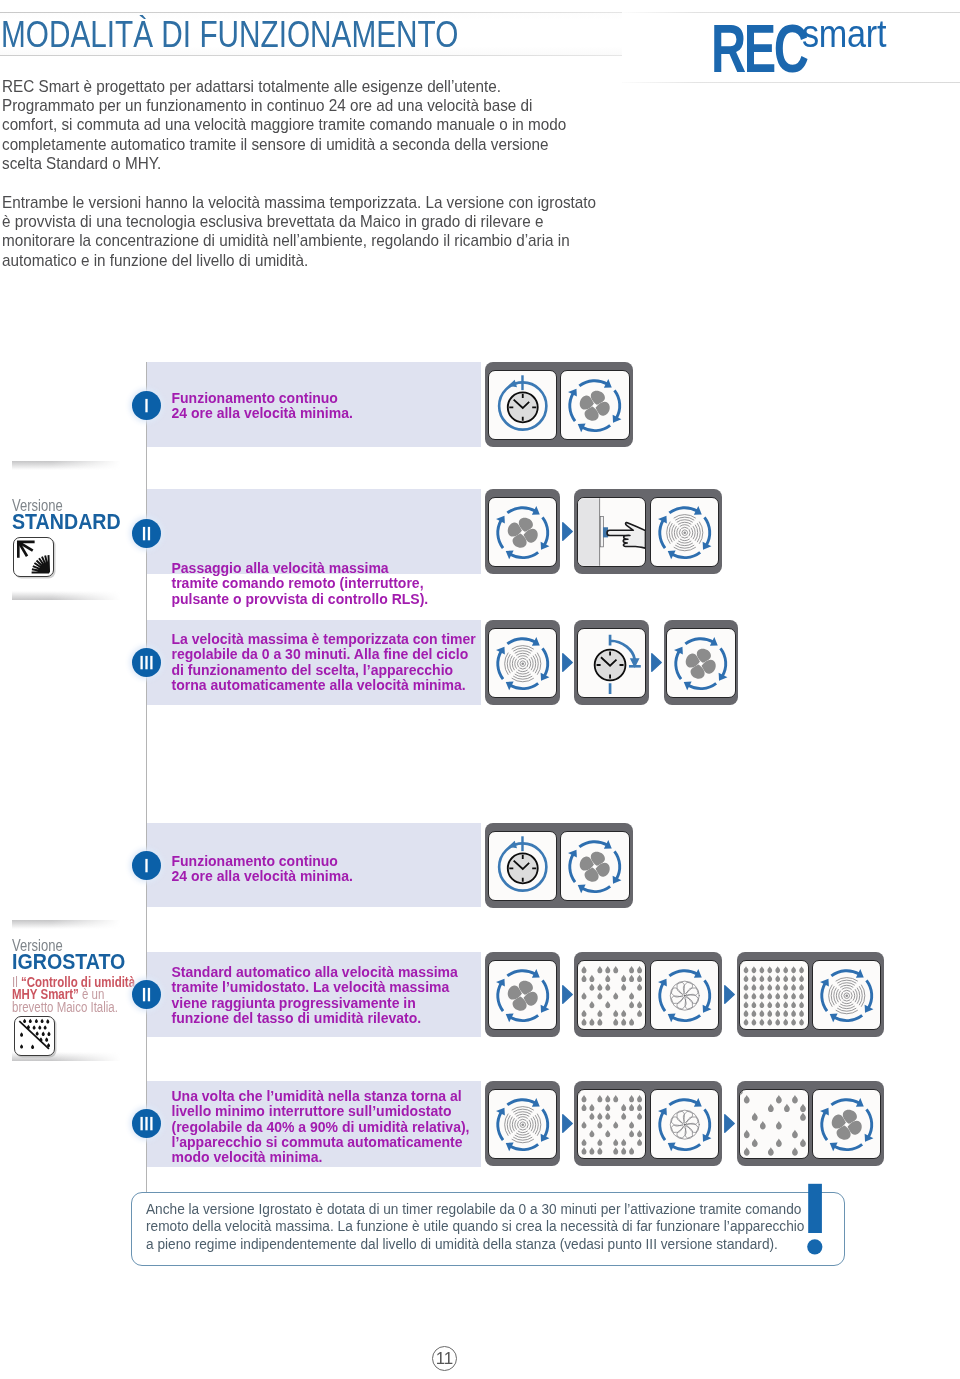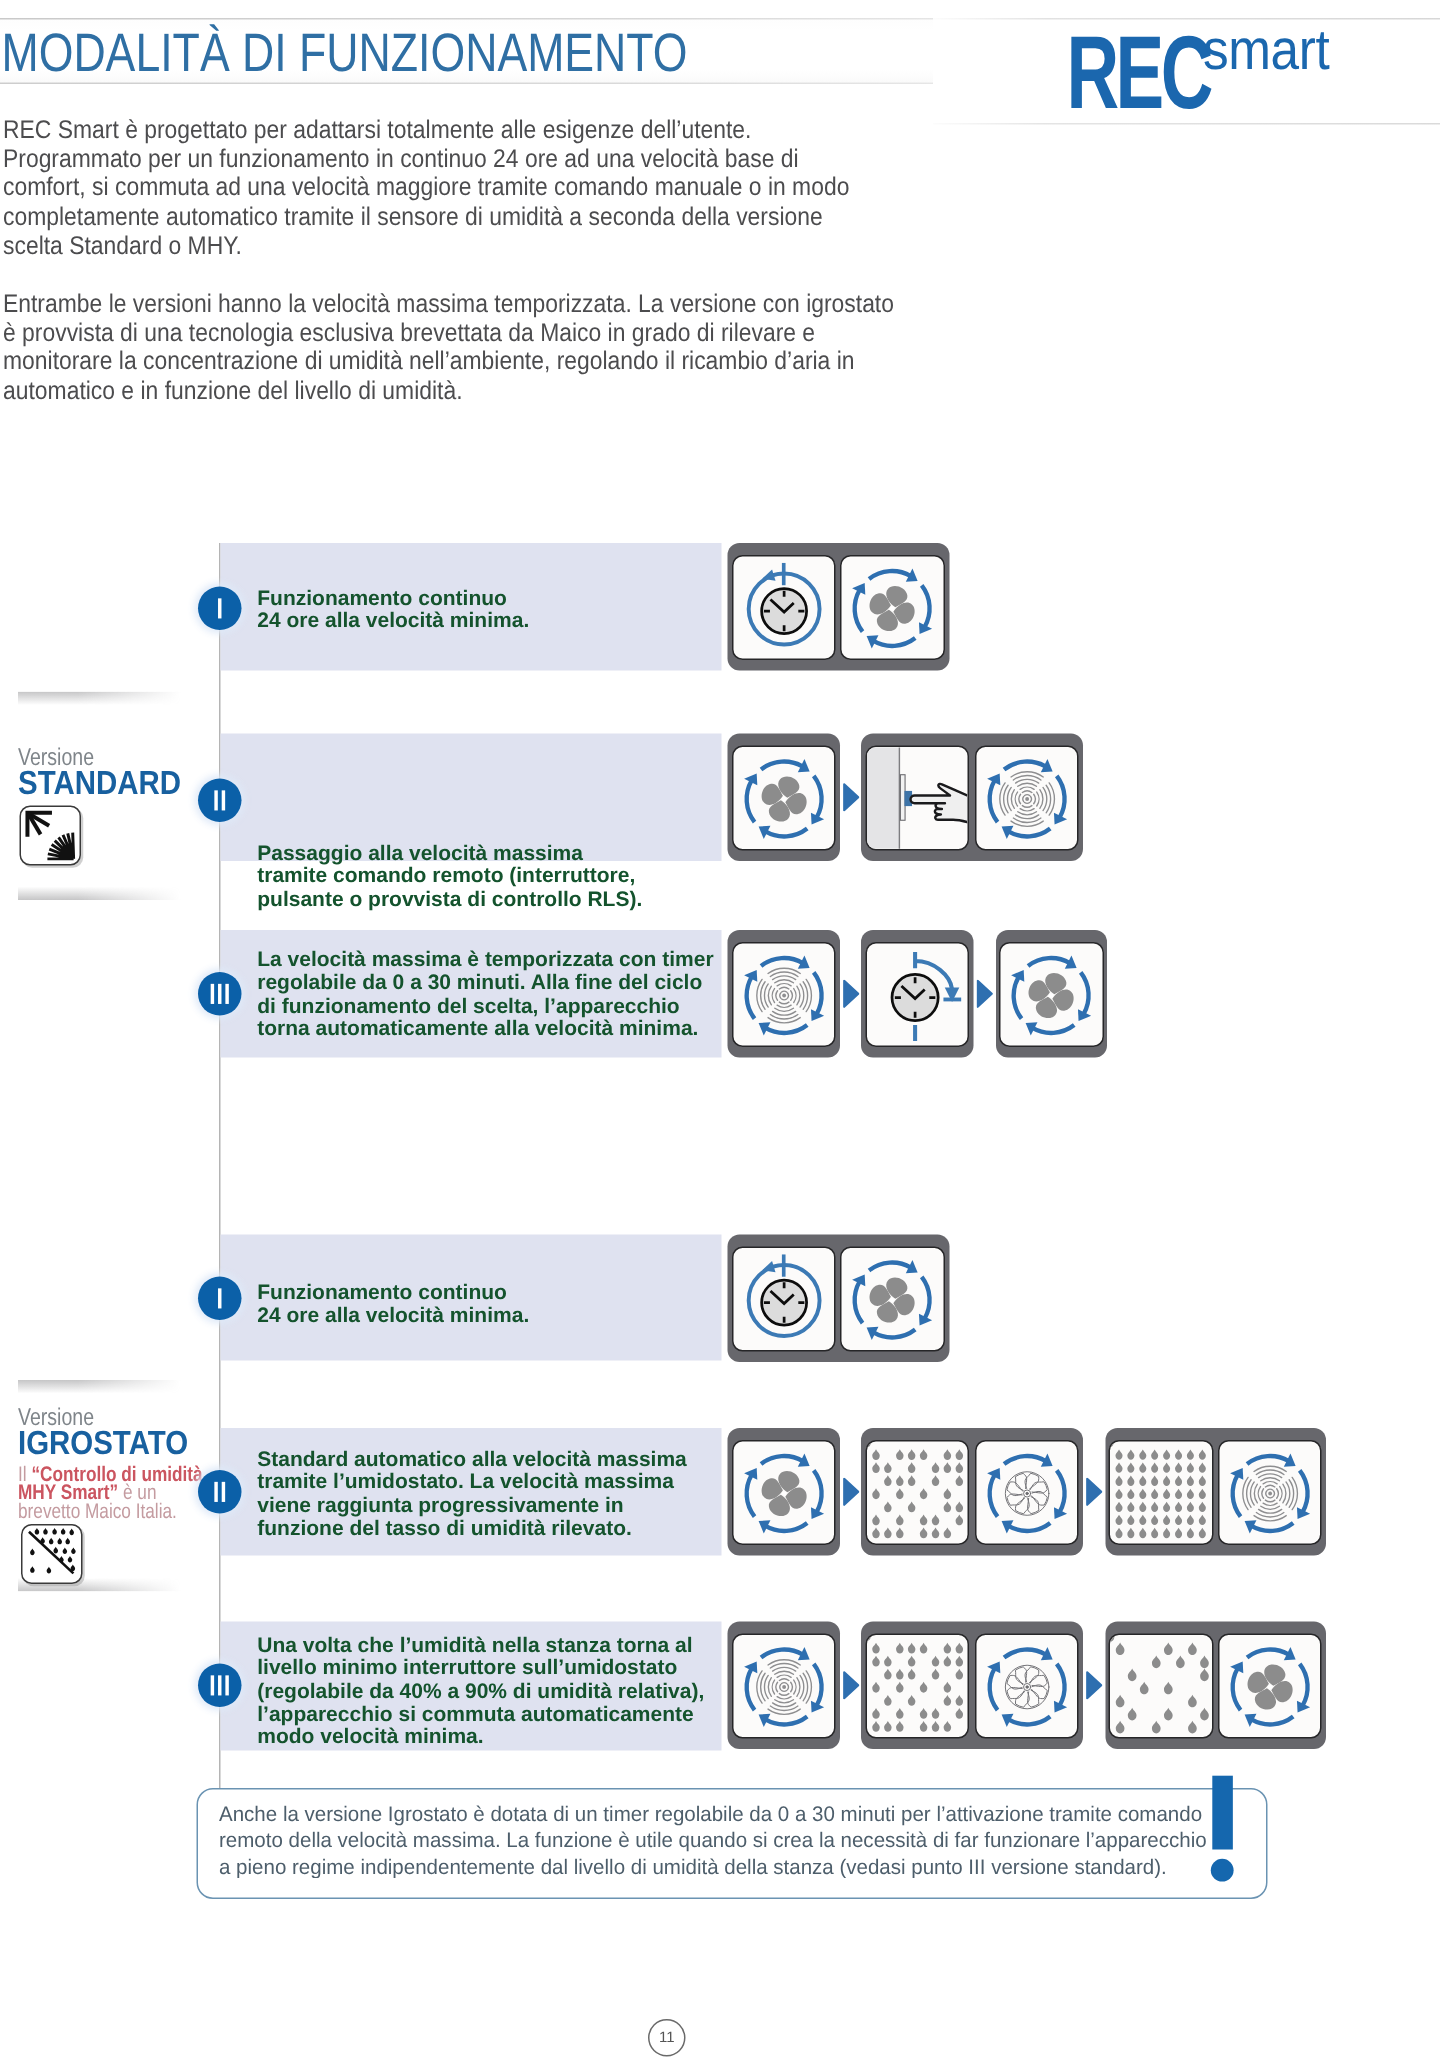--- a/index.html
+++ b/index.html
@@ -58,21 +58,21 @@
   .vbox{position:absolute;width:39px;height:38px;border:1px solid #3a3a3a;border-radius:7px;
      background:#fff;overflow:hidden;box-shadow:1.5px 1.5px 0 rgba(150,150,150,0.45);}
   .vbox svg{width:100%;height:100%;display:block;}
 
   
   .band{position:absolute;left:147px;background:#DFE2F0;}
   .num{position:absolute;width:29px;height:29px;border-radius:50%;background:#0B60A8;
      box-shadow:0 0 5px 2.5px rgba(222,233,248,0.95);}
   .num svg{width:100%;height:100%;display:block;}
   .rtxt{position:absolute;left:171.5px;font-size:14px;line-height:15.35px;font-weight:700;
-     color:#14532d;}
+     color:#a21caf;}
   .rtxt div{white-space:nowrap;}
 
   
   .grp{position:absolute;background:#67676C;border-radius:8px;
      padding:7.6px 2.6px;display:flex;gap:3.4px;
      }
   .tile{width:69.5px;height:70px;background:#FCFBFA;border:1.5px solid #262628;
      border-radius:7px;overflow:hidden;box-sizing:border-box;}
   .tile svg{width:100%;height:100%;display:block;}
   .sep{position:absolute;width:11px;height:19px;}
@@ -81,21 +81,21 @@
   
   .notebox{position:absolute;left:131px;top:1192px;width:714px;height:73.5px;
      border:1.1px solid #6A93B2;border-radius:11px;background:#fff;box-sizing:border-box;}
   .notetxt{position:absolute;left:14.2px;top:7.5px;font-size:14px;line-height:17.5px;
      color:#4D5E6B;transform:scaleX(0.977);transform-origin:left top;}
   .notetxt div{white-space:nowrap;}
   .bang{position:absolute;left:806px;top:1182px;width:20px;height:76px;}
 
   
   .pagenum{position:absolute;left:432px;top:1346px;width:25px;height:25px;border-radius:50%;
-     border:1px solid #6a6a6a;color:#555;font-size:10px;
+     border:1px solid #6a6a6a;color:#555;font-size:17px;
      display:flex;align-items:center;justify-content:center;box-sizing:border-box;}
 </style>
 </head>
 <body>
 
 <div class="page">
 
   <div class="hdr-band"></div>
   <div class="logo-band"></div>
   <h1 class="title">MODALITÀ DI FUNZIONAMENTO</h1>

